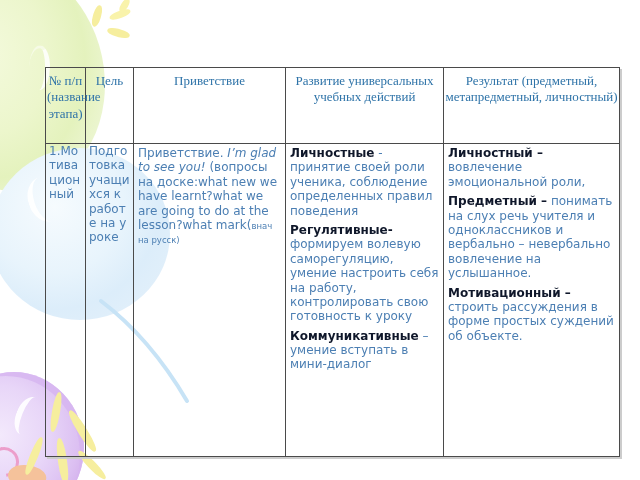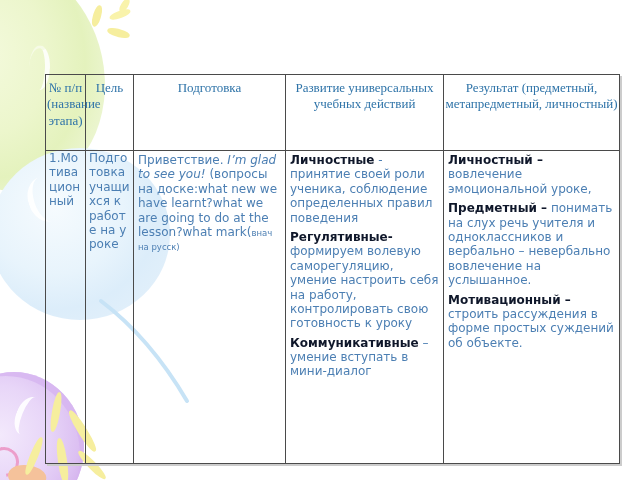--- a/index.html
+++ b/index.html
@@ -45,21 +45,21 @@
   .tl4{left:121px;top:-2px; width:7px;  height:15px; transform:rotate(32deg); background:#f9f3ab;}
   
   .bl1{left:52px; top:392px; width:8px; height:40px; transform:rotate(10deg);}
   .bl2{left:78px; top:407px; width:9px; height:48px; transform:rotate(-32deg);}
   .bl3{left:30px; top:436px; width:8px; height:40px; transform:rotate(22deg);}
   .bl4{left:58px; top:438px; width:9px; height:46px; transform:rotate(-8deg);}
   .bl5{left:88px; top:446px; width:8px; height:38px; transform:rotate(-44deg);}
   .string-svg{position:absolute; left:0; top:0; z-index:0; pointer-events:none;}
   
   table.stage-table{
-    position:absolute; left:45px; top:74px; z-index:1;
+    position:absolute; left:45px; top:67px; z-index:1;
     width:574px; height:389px; table-layout:fixed; border-collapse:collapse;
     background:transparent; box-shadow:2px 2px 0 #cccccc;
   }
   .stage-table col.c1{width:40px;} .stage-table col.c2{width:48px;}
   .stage-table col.c3{width:152px;} .stage-table col.c4{width:158px;}
   .stage-table col.c5{width:176px;}
   .stage-table th, .stage-table td{
     border:1px solid #4a4a4a; vertical-align:top; background:transparent;
   }
   tr.head-row{height:76px;}
@@ -115,40 +115,40 @@
         <col class="c1">
         <col class="c2">
         <col class="c3">
         <col class="c4">
         <col class="c5">
       </colgroup>
     <tbody>
         <tr class="head-row">
       <th>№ п/п (название этапа)</th>
       <th>Цель</th>
-      <th>Подготовка</th>
+      <th>Приветствие</th>
       <th>Развитие универсальных учебных действий</th>
       <th>Результат (предметный, метапредметный, личностный)</th>
     </tr>
     <tr class="body-row">
       <td class="cell-narrow">
         <span>1.Мотивационный</span>
       </td>
       <td class="cell-narrow">
         <span>Подготовка учащихся к работе на уроке</span>
       </td>
       <td>
         <span>Приветствие. </span><span class="seg-italic">I’m glad to see you!</span><span> (вопросы на доске:what new we have learnt?what we are going to do at the lesson?what mark(</span><span class="seg-small">внач на русск)</span>
       </td>
       <td>
         <p><b>Личностные</b><span> - принятие своей роли ученика, соблюдение определенных правил поведения</span></p>
         <p><b>Регулятивные-</b><span>формируем волевую саморегуляцию, умение настроить себя на работу, контролировать свою готовность к уроку</span></p>
         <p><b>Коммуникативные</b><span> – умение вступать в мини-диалог</span></p>
       </td>
       <td>
-        <p><b>Личностный –</b><span> вовлечение эмоциональной уроке,</span></p>
+        <p><b>Личностный –</b><span> вовлечение эмоциональной роли,</span></p>
         <p><b>Предметный –</b><span> понимать на слух речь учителя и одноклассников и вербально – невербально вовлечение на услышанное.</span></p>
         <p><b>Мотивационный –</b><span> строить рассуждения в форме простых суждений об объекте.</span></p>
       </td>
     </tr>
   </tbody>
     </table>
 </div>
 
 </body></html>

